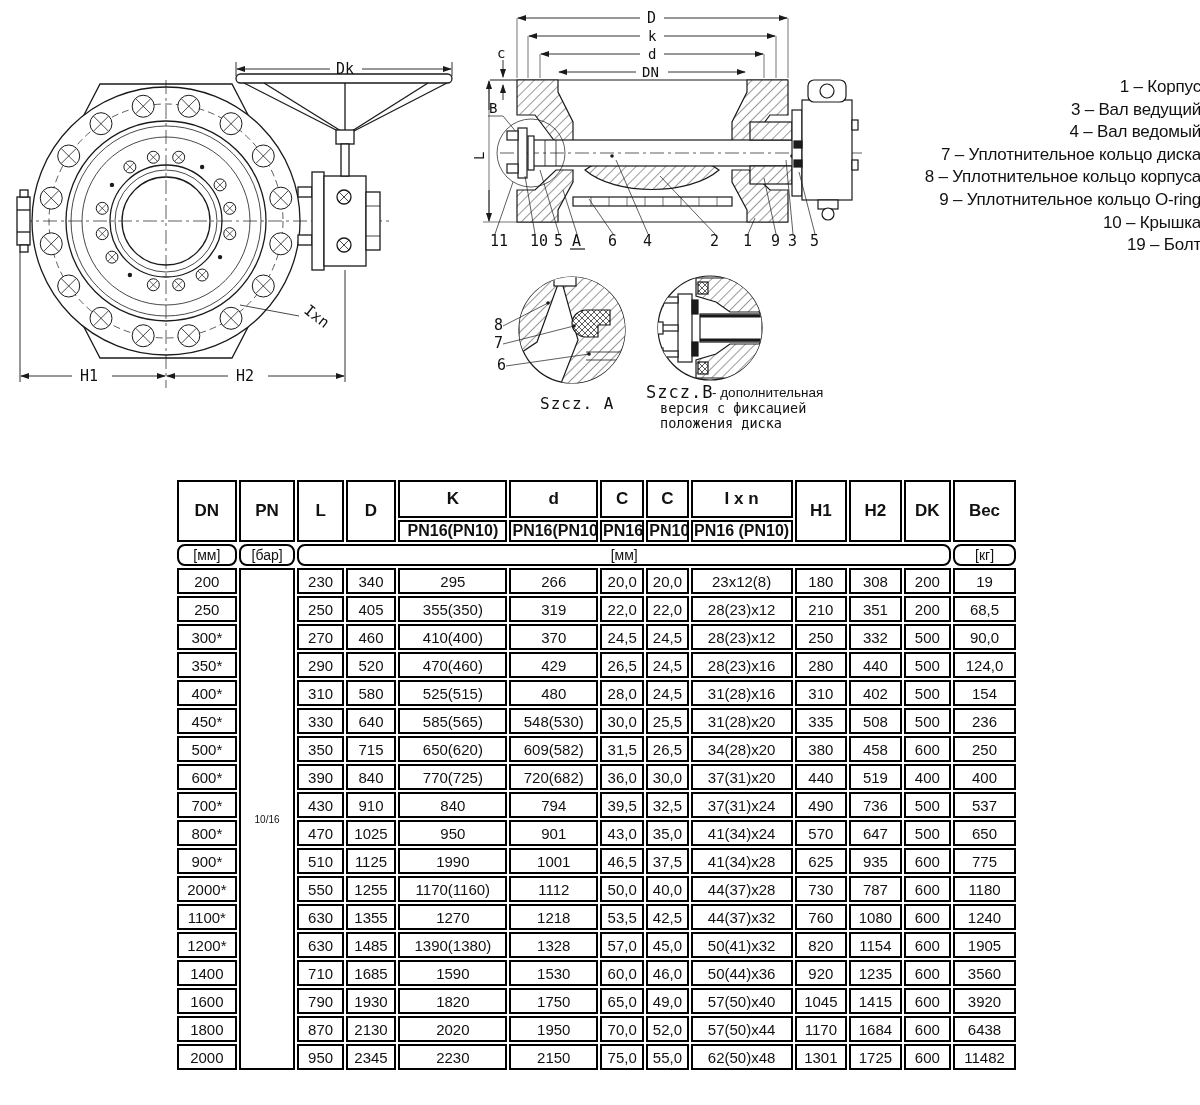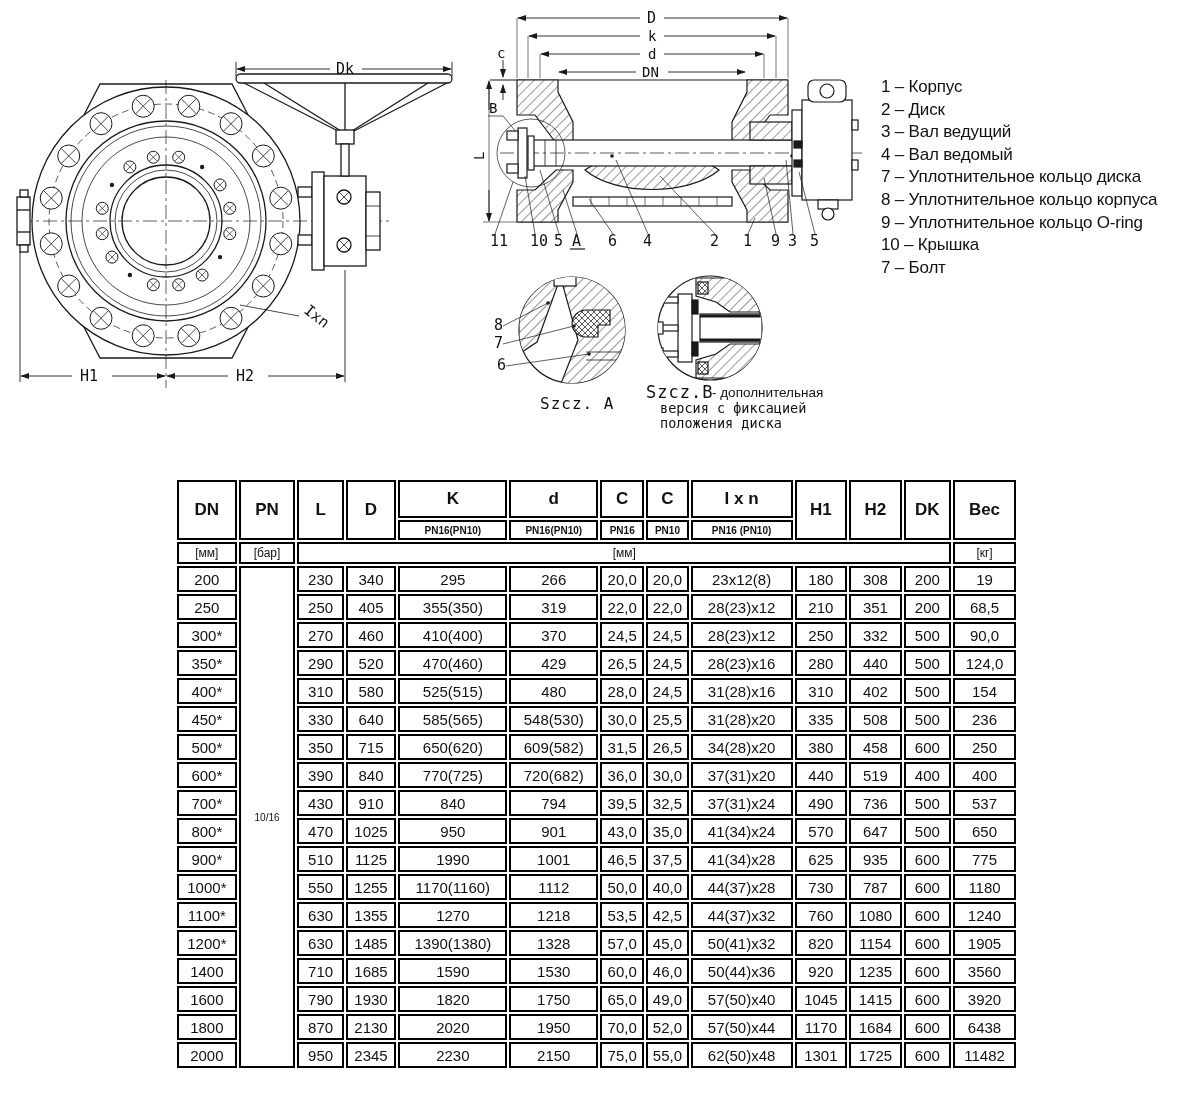--- a/index.html
+++ b/index.html
@@ -1,28 +1,28 @@
 <!DOCTYPE html>
 <html><head>
 <meta charset="utf-8">
 <style>
   html,body{margin:0;padding:0;background:#fff;}
   #page{position:relative;width:1200px;height:1105px;background:#fff;overflow:hidden;
         font-family:"Liberation Sans",sans-serif;color:#111;}
   svg text{font-family:"DejaVu Sans Mono",monospace;fill:#111;stroke:none;}
   .parts-list{position:absolute;left:881px;top:76px;width:320px;
               font-size:17px;line-height:22.6px;letter-spacing:-0.2px;color:#111;}
-  .parts-item{white-space:nowrap;}
+  .parts-item{white-space:nowrap;text-align:right;}
   .tbl-wrap{position:absolute;left:175px;top:478px;}
   table.dim{border-collapse:separate;border-spacing:2px;table-layout:fixed;width:843px;}
   table.dim td, table.dim th{border:2px solid #000;text-align:center;vertical-align:middle;
       padding:0 1px;background:#fff;overflow:hidden;white-space:nowrap;}
   table.dim th.h1{font-size:17px;font-weight:bold;height:34px;}
-  table.dim th.h2{font-size:10px;font-weight:bold;height:16px;}
-  table.dim td.units{font-size:12px;font-weight:normal;height:18px;}
+  table.dim th.h2{font-size:16px;font-weight:bold;height:16px;}
+  table.dim td.units{font-size:14px;font-weight:normal;height:18px;border-radius:8px;}
   table.dim td.data{font-size:15px;font-weight:normal;height:22px;}
   table.dim td.pn-cell{font-size:10px;}
   .note-text{font-family:"Liberation Sans",sans-serif;}
 </style>
 </head>
 <body>
 <div id="page">
 
 
 
@@ -373,28 +373,27 @@
     <text x="646" y="398" font-size="17" letter-spacing="1">Szcz.B</text>
     <text class="note-text" x="712" y="397" font-size="13.5" font-family="Liberation Sans, sans-serif">- дополнительная</text>
     <text x="660" y="413" font-size="13.5" font-family="Liberation Sans, sans-serif">версия с фиксацией</text>
     <text x="660" y="428" font-size="13.5" font-family="Liberation Sans, sans-serif">положения диска</text>
   </g>
 </svg>
 
 
 <div class="parts-list" id="parts-list">
       <div class="parts-item">1 – Корпус</div>
-      <div class="parts-item">2 – Диск</div>
       <div class="parts-item">3 – Вал ведущий</div>
       <div class="parts-item">4 – Вал ведомый</div>
       <div class="parts-item">7 – Уплотнительное кольцо диска</div>
       <div class="parts-item">8 – Уплотнительное кольцо корпуса</div>
       <div class="parts-item">9 – Уплотнительное кольцо O-ring</div>
       <div class="parts-item">10 – Крышка</div>
-      <div class="parts-item">7 – Болт</div>
+      <div class="parts-item">19 – Болт</div>
     </div>
 
 
 <div class="tbl-wrap">
   <table class="dim">
     <colgroup>
       <col style="width:58px">
           <col style="width:55px">
           <col style="width:45px">
           <col style="width:49px">
@@ -588,21 +587,21 @@
             <td class="data">1001</td>
             <td class="data">46,5</td>
             <td class="data">37,5</td>
             <td class="data">41(34)x28</td>
             <td class="data">625</td>
             <td class="data">935</td>
             <td class="data">600</td>
             <td class="data">775</td>
           </tr>
           <tr>
-            <td class="data">1000*</td>
+            <td class="data">2000*</td>
             <td class="data">550</td>
             <td class="data">1255</td>
             <td class="data">1170(1160)</td>
             <td class="data">1112</td>
             <td class="data">50,0</td>
             <td class="data">40,0</td>
             <td class="data">44(37)x28</td>
             <td class="data">730</td>
             <td class="data">787</td>
             <td class="data">600</td>

